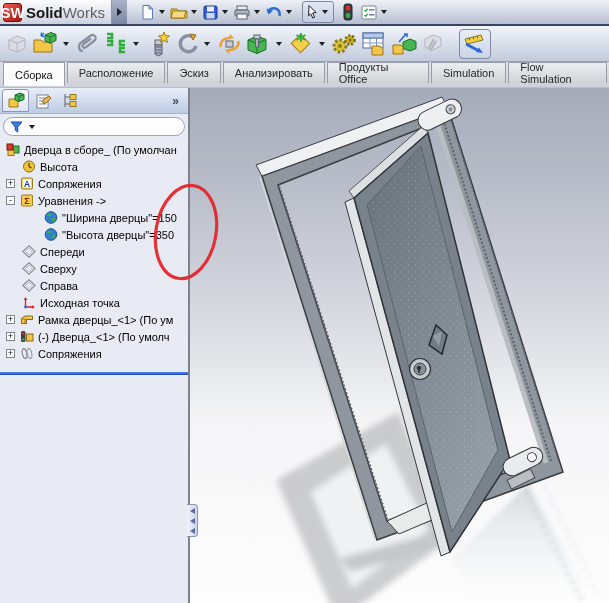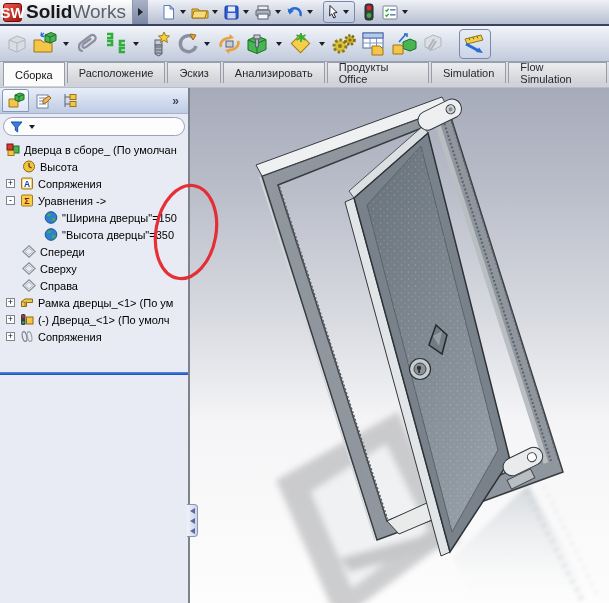--- a/index.html
+++ b/index.html
@@ -8,21 +8,21 @@
 
   
   .titlebar{position:absolute;left:0;top:0;width:609px;height:26px;
     background:linear-gradient(#eef1f6,#b7bfd1);border-bottom:2px solid #39425e;
     display:flex;align-items:center;}
   .logo-area{height:24px;display:flex;align-items:center;gap:4px;
     background:linear-gradient(#fdfdfe,#ccd2dd);padding:0 6px 0 3px;}
   .sw-cube{width:19px;height:19px;border-radius:3px;flex:none;
     background:linear-gradient(135deg,#ef5a4d,#a21410);border:1px solid #6e0e0a;
     color:#fff;font-weight:bold;font-size:15px;display:flex;align-items:center;justify-content:center;}
-  .brand{font-size:19px;letter-spacing:0;white-space:nowrap;}
+  .brand{font-size:15px;letter-spacing:0;white-space:nowrap;}
   .brand b{color:#17181c;}
   .brand span{color:#5c616c;}
   .menu-arrow{width:16px;height:24px;background:linear-gradient(#aab2c6,#7b87a4);
     display:flex;align-items:center;justify-content:center;border-left:1px solid #8c96ae;}
   .tri-r{width:0;height:0;border-top:4px solid transparent;border-bottom:4px solid transparent;border-left:5px solid #1d2430;}
   .tb1{display:flex;align-items:center;margin-left:12px;gap:1px;}
   .dd{width:0;height:0;border-left:3px solid transparent;border-right:3px solid transparent;
     border-top:4px solid #1c1e24;margin:0 4px 0 2px;}
   .tb1 svg{display:block;}
   .sel-box{display:flex;align-items:center;border:1px solid #7c88a6;border-radius:3px;
@@ -364,20 +364,32 @@
       <span class="sp-exp"></span>
       <span class="ticon">
           <svg width="14" height="13">
             <path d="M7 .8 L13.2 6.5 L7 12.2 L.8 6.5 Z" fill="none" stroke="#8a9098" stroke-width="1.2"></path>
             <path d="M7 3.2 L10.8 6.5 L7 9.8 L3.2 6.5 Z" fill="none" stroke="#b8bec6"></path>
           </svg>
         </span>
       <span class="lbl">Справа</span>
     </div>
 
+    <div class="trow">
+      <span class="sp-exp"></span>
+      <span class="ticon">
+          <svg width="14" height="13">
+            <path d="M3.5 11 V3 M3.5 11 H11" stroke="#cc2222" stroke-width="1.3" fill="none"></path>
+            <path d="M3.5 1 l-1.8 3 h3.6 z" fill="#cc2222"></path>
+            <path d="M13 11 l-3 -1.8 v3.6 z" fill="#cc2222"></path>
+            <circle cx="3.5" cy="11" r="1.4" fill="#2b6bd4"></circle>
+          </svg>
+        </span>
+      <span class="lbl">Исходная точка</span>
+    </div>
 
     <div class="trow">
       <span class="exp">+</span>
       <span class="ticon">
           <svg width="14" height="13">
             <path d="M1.5 10.5 V5.5 L5 3 h7.5 v3.5 H6.5 v4 z" fill="#f3c64a" stroke="#8a6a14"></path>
             <path d="M1.5 5.5 L5 6.5 v4 M5 6.5 l1.5 -1" fill="none" stroke="#8a6a14" stroke-width=".8"></path>
           </svg>
         </span>
       <span class="lbl">Рамка дверцы_&lt;1&gt; (По ум</span>

